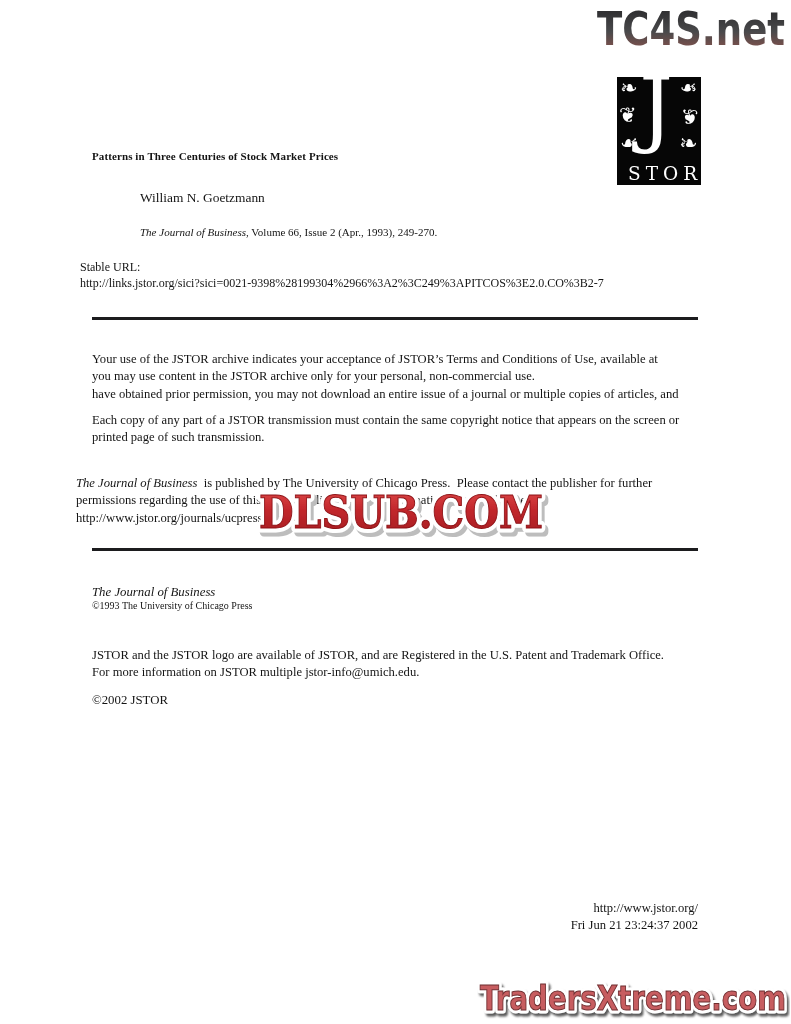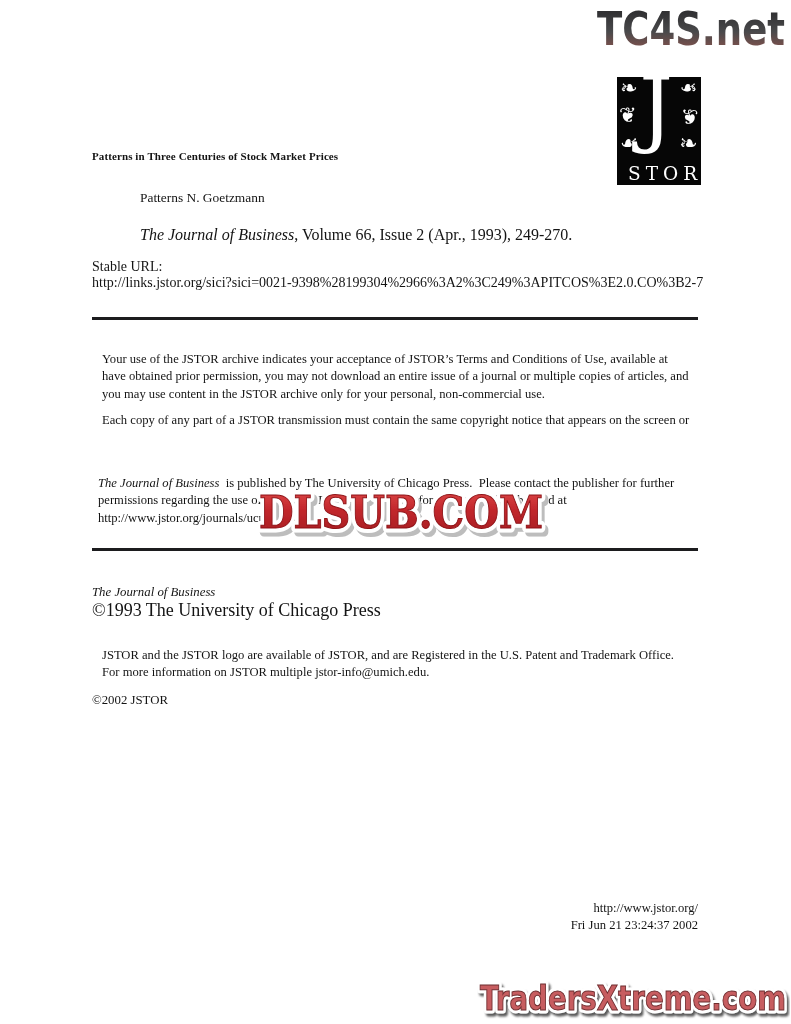--- a/index.html
+++ b/index.html
@@ -4,32 +4,32 @@
 <style>
   html,body{margin:0;padding:0;}
   body{
     width:791px;height:1024px;position:relative;background:#ffffff;
     font-family:"Liberation Serif", serif;color:#141414;overflow:hidden;
   }
   .abs{position:absolute;}
   .pre{white-space:pre;}
   .title{left:92px;top:150px;font-size:11px;font-weight:bold;letter-spacing:.1px;}
   .author{left:140px;top:190px;font-size:13.4px;}
-  .citation{left:140px;top:226px;font-size:16px;}
+  .citation{left:140px;top:226px;font-size:11px;}
   .it{font-style:italic;}
-  .stable{left:92px;top:259px;font-size:14px;line-height:16.4px;}
+  .stable{left:80px;top:259px;font-size:12px;line-height:16.4px;}
   .rule{left:92px;width:606px;height:2.6px;background:#1c1c1e;}
   .rule-top{top:317px;}
   .rule-bottom{top:548px;}
-  .body-txt{font-size:12.6px;line-height:17.3px;margin-left:10px;}
+  .body-txt{font-size:12.6px;line-height:17.3px;}
   .para1{left:92px;top:351px;}
   .para2{left:92px;top:412px;}
-  .para3{left:88px;top:475px;}
+  .para3{left:76px;top:475px;}
   .jb{left:92px;top:585px;font-size:12.8px;}
-  .c1993{left:92px;top:600px;font-size:18px;}
+  .c1993{left:92px;top:600px;font-size:10px;}
   .tm{left:92px;top:647px;}
   .c2002{left:92px;top:693px;font-size:12.8px;}
   .footer{right:93px;top:900px;font-size:12.6px;line-height:16.6px;text-align:right;margin-left:23px;}
 
   
   .jstor-logo{left:617px;top:77px;width:84px;height:108px;background:#060606;color:#fff;}
   .jstor-j{position:absolute;left:0;right:6px;top:-12px;text-align:center;
     font-family:"DejaVu Serif", serif;font-size:84px;line-height:1;font-weight:normal;}
   .jstor-stor{position:absolute;left:0;right:0;bottom:1px;text-align:center;
     font-family:"DejaVu Serif", serif;font-size:18.5px;letter-spacing:5px;padding-left:11px;}
@@ -62,38 +62,39 @@
   <span class="fl fl-tr">❧</span>
   <span class="fl fl-ml">❦</span>
   <span class="fl fl-mr">❦</span>
   <span class="fl fl-bl">☙</span>
   <span class="fl fl-br">☙</span>
   <div class="jstor-j">J</div>
   <div class="jstor-stor">STOR</div>
 </div>
 
 <div class="abs title">Patterns in Three Centuries of Stock Market Prices</div>
-<div class="abs author">Patterns N. Goetzmann</div>
+<div class="abs author">William N. Goetzmann</div>
 <div class="abs citation pre"><span class="it">The Journal of Business</span><span>, Volume 66, Issue 2 (Apr., 1993), 249-270.</span></div>
 
 <div class="abs stable">
   <div>Stable URL:</div>
   <div>http://links.jstor.org/sici?sici=0021-9398%28199304%2966%3A2%3C249%3APITCOS%3E2.0.CO%3B2-7</div>
 </div>
 
 <div class="abs rule rule-top"></div>
 
 <div class="abs body-txt para1">
   <div class="pre">Your use of the JSTOR archive indicates your acceptance of JSTOR’s Terms and Conditions of Use, available at</div>
+  <div class="pre">you may use content in the JSTOR archive only for your personal, non-commercial use.</div>
   <div class="pre">have obtained prior permission, you may not download an entire issue of a journal or multiple copies of articles, and</div>
-  <div class="pre">you may use content in the JSTOR archive only for your personal, non-commercial use.</div>
 </div>
 
 <div class="abs body-txt para2">
   <div class="pre">Each copy of any part of a JSTOR transmission must contain the same copyright notice that appears on the screen or</div>
+  <div class="pre">printed page of such transmission.</div>
 </div>
 
 <div class="abs body-txt para3">
   <div class="pre"><span class="it">The Journal of Business</span><span>  is published by The University of Chicago Press.  Please contact the publisher for further</span></div>
   <div class="pre">permissions regarding the use of this work. Publisher contact information may be obtained at</div>
   <div class="pre">http://www.jstor.org/journals/ucpress.html.</div>
 </div>
 
 <svg class="svg-abs" style="left:248px;top:481px" width="306" height="66">
   <defs>

